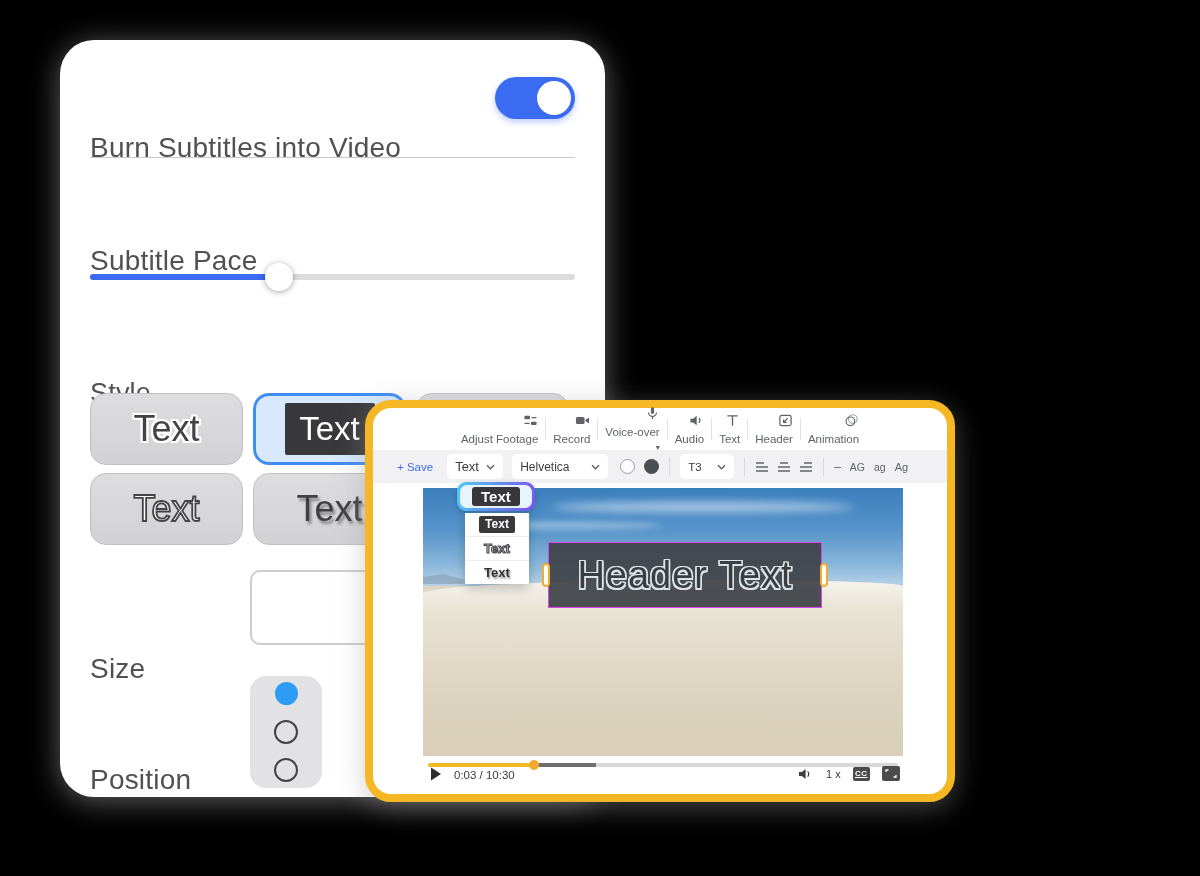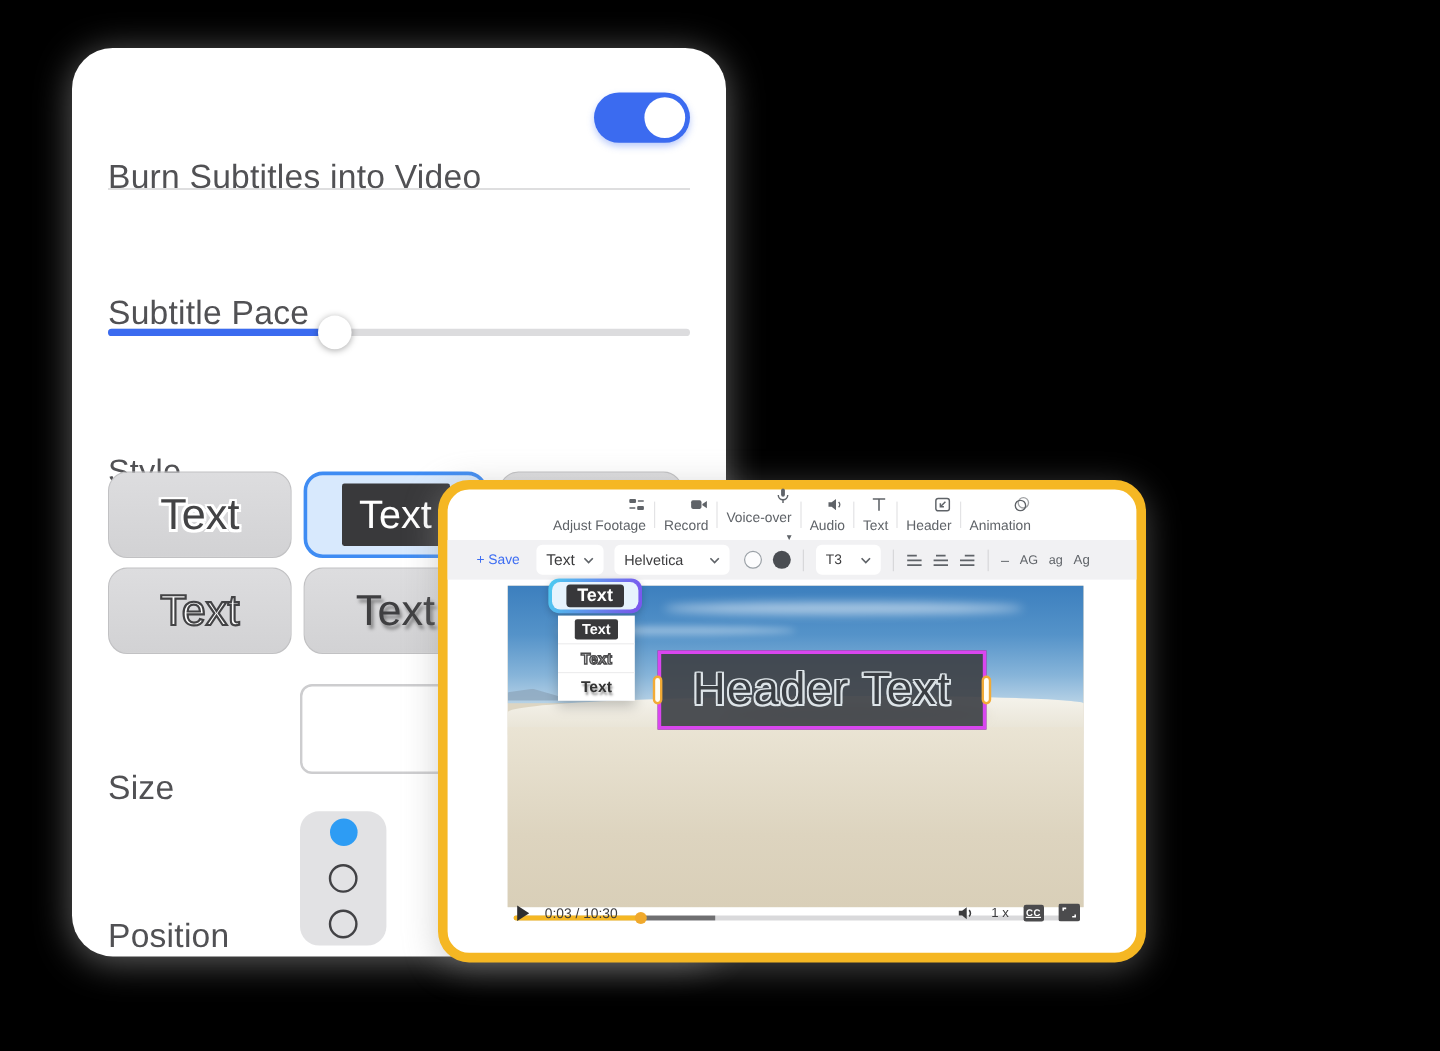--- a/index.html
+++ b/index.html
@@ -26,21 +26,21 @@
   .style-btn{border-radius:16px;background:linear-gradient(#dddddf,#d2d2d4);border:1px solid #c1c1c3;
     display:flex;align-items:center;justify-content:center;font-size:36px;font-weight:500;color:#434345;
     box-sizing:border-box;}
   .style-btn.selected{background:#d8e9fd;border:3px solid #3F8CF3;}
   .style-dark-box{width:90px;height:52px;background:#39393B;border-radius:2px;display:flex;
     align-items:center;justify-content:center;color:#fff;font-size:33px;font-weight:500;}
   .txt-outline-white{color:#434345;
     text-shadow:-2px -2px 0 #fff,2px -2px 0 #fff,-2px 2px 0 #fff,2px 2px 0 #fff,0 -2px 0 #fff,0 2px 0 #fff,-2px 0 0 #fff,2px 0 0 #fff;}
   .txt-hollow{color:#fdfdfd;-webkit-text-stroke:1.8px #434345;}
   .txt-shadow{color:#3f3f41;text-shadow:2px 3px 3px rgba(0,0,0,.4);}
-  .size-label{left:30px;top:553px;}
+  .size-label{left:30px;top:565px;}
   .size-select{position:absolute;left:190px;top:530px;width:160px;height:75px;background:#fff;
     border:2px solid #cdcdcf;border-radius:10px;display:flex;align-items:center;justify-content:flex-end;
     font-size:28px;color:#58595b;box-sizing:border-box;}
   .position-label{left:30px;top:676px;}
   .radio-group{position:absolute;left:190px;top:636px;width:72px;height:112px;border-radius:16px;
     background:#e2e2e4;display:flex;flex-direction:column;align-items:center;justify-content:space-between;
     padding:6px 0;box-sizing:border-box;}
   .radio{width:20px;height:20px;border-radius:50%;border:2px solid #424245;background:transparent;}
   .radio.on{width:23px;height:23px;border:none;background:#2D9CF4;}
 
@@ -113,34 +113,34 @@
   .dd-panel{position:absolute;left:92px;top:105px;width:64px;background:#fff;
     box-shadow:0 4px 10px rgba(0,0,0,.22);}
   .dd-item{height:23px;display:flex;align-items:center;justify-content:center;border-top:1px solid #ededee;}
   .dd-item:first-child{border-top:none;}
   .dd-dark{background:#39393B;border-radius:2px;padding:0 6px;color:#fff;font-size:12px;font-weight:700;line-height:17px;}
   .dd-hollow{font-size:13px;font-weight:700;color:#fdfdfd;-webkit-text-stroke:1.2px #4a4a4c;}
   .dd-shadowed{font-size:13px;font-weight:700;color:#333;text-shadow:1px 2px 2px rgba(0,0,0,.45);}
 
   
   .header-box{position:absolute;left:175px;top:134px;width:274px;height:66px;box-sizing:border-box;
-    background:rgba(62,65,70,.92);border:3px solid #d946ef;display:flex;align-items:center;justify-content:center;}
+    background:rgba(62,65,70,.92);border:1px solid #d946ef;display:flex;align-items:center;justify-content:center;}
   .header-text{font-size:38px;font-weight:500;color:#3A3E43;letter-spacing:1px;white-space:nowrap;
     text-shadow:-1.5px -1.5px 0 #dde4e8,1.5px -1.5px 0 #dde4e8,-1.5px 1.5px 0 #dde4e8,1.5px 1.5px 0 #dde4e8,
       0 -1.5px 0 #dde4e8,0 1.5px 0 #dde4e8,-1.5px 0 0 #dde4e8,1.5px 0 0 #dde4e8;}
   .handle{position:absolute;top:50%;transform:translateY(-50%);width:8px;height:24px;background:#fffef6;
     border:2px solid #F2AB36;border-radius:5px;box-sizing:border-box;}
   .handle.left{left:-7px;} .handle.right{right:-7px;}
 
   
   .progress{position:absolute;left:55px;top:355px;width:470px;height:4px;border-radius:2px;background:#d9d9db;}
   .prog-played{position:absolute;left:0;top:0;height:4px;background:#F5B723;border-radius:2px 0 0 2px;}
   .prog-buffer{position:absolute;top:0;height:4px;background:#6f6f71;}
   .prog-dot{position:absolute;right:-5px;top:-3px;width:10px;height:10px;border-radius:50%;background:#F0A92C;}
-  .controls{position:absolute;left:57px;top:343px;width:468px;height:26px;}
+  .controls{position:absolute;left:57px;top:356px;width:468px;height:26px;}
   .play-btn{position:absolute;left:0;top:3px;}
   .time{position:absolute;left:24px;top:5px;font-size:11.5px;color:#3b3b3d;white-space:nowrap;}
   .right-controls{position:absolute;left:368px;top:2px;display:flex;align-items:center;gap:12px;}
   .speed{font-size:11px;color:#3b3b3d;white-space:nowrap;}
   .cc-chip{width:17px;height:14px;background:#4b4b4d;border-radius:2px;color:#fff;font-size:8px;font-weight:700;
     display:flex;align-items:center;justify-content:center;letter-spacing:.5px;text-decoration:underline;}
 </style>
 </head>
 <body>
 

